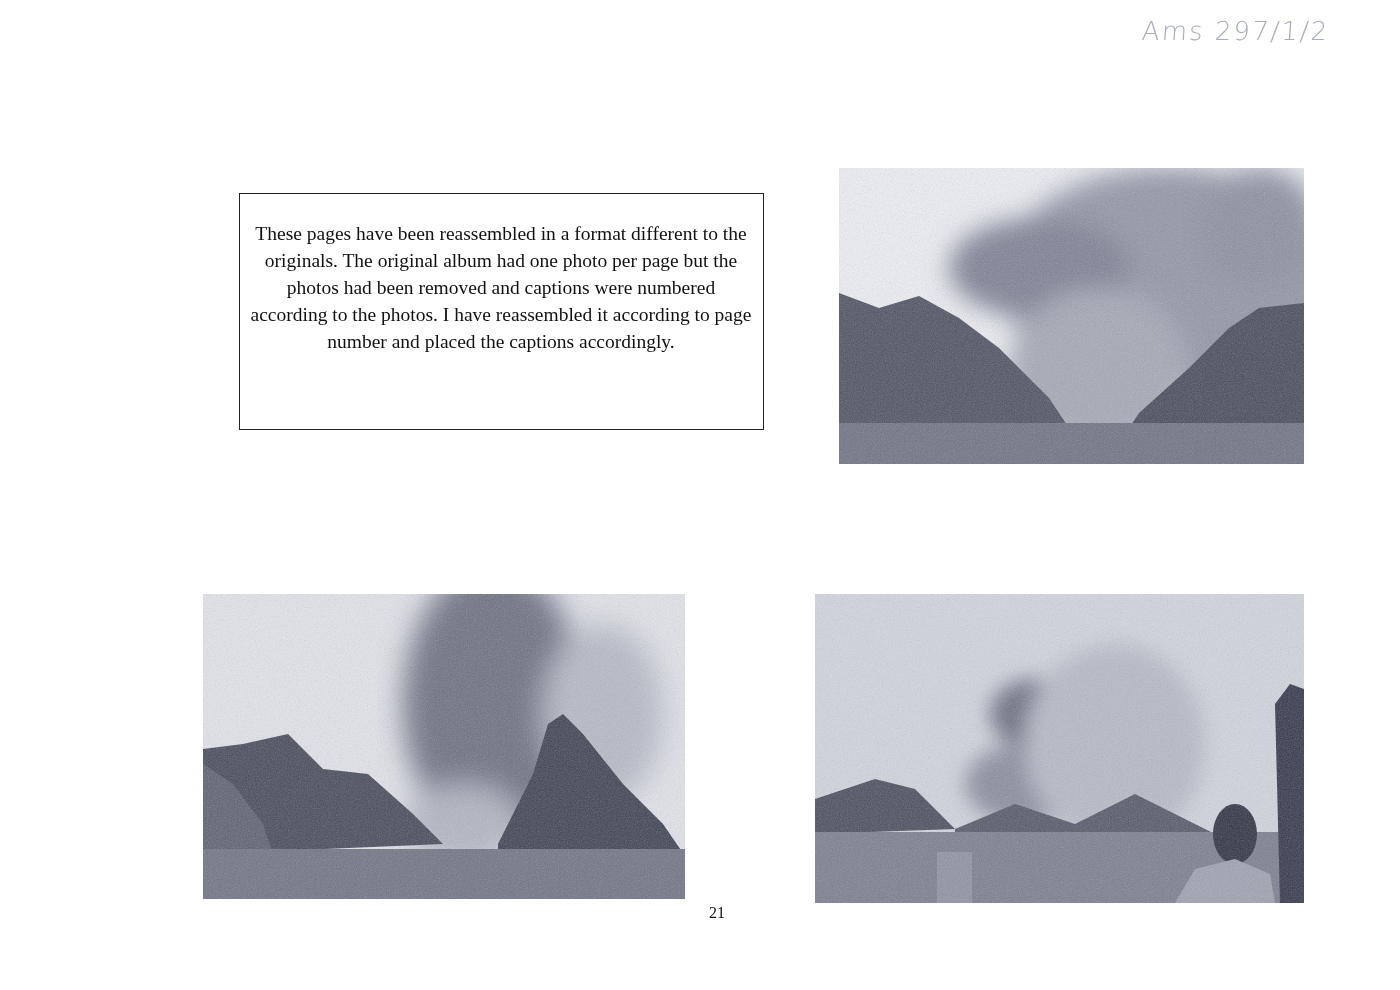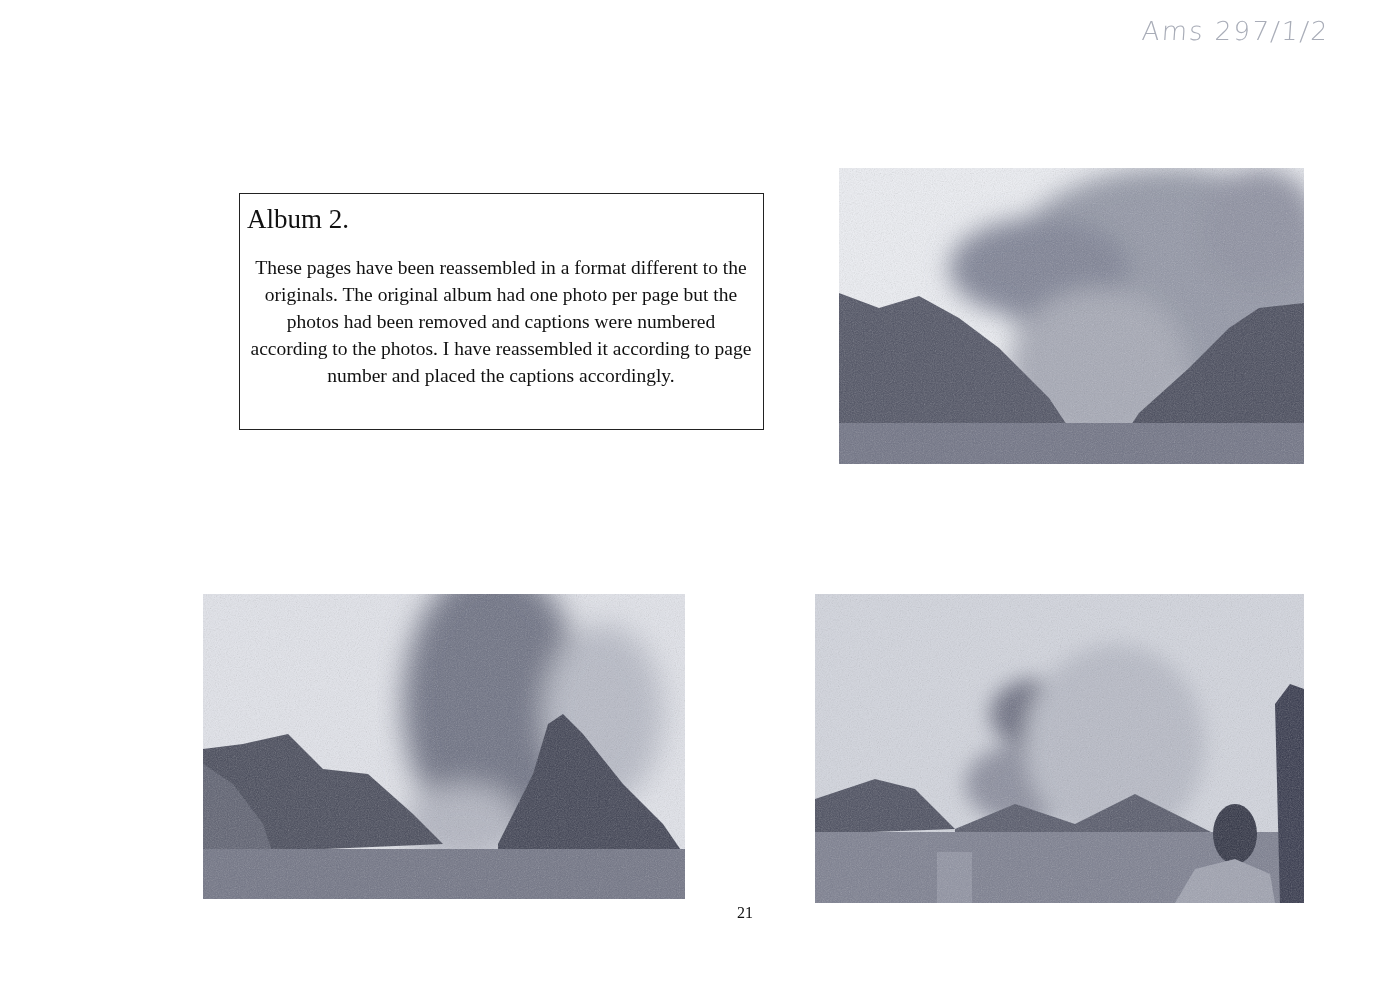--- a/index.html
+++ b/index.html
@@ -3,29 +3,28 @@
 <meta charset="utf-8">
 <style>
   html, body { margin:0; padding:0; }
   body { width:1400px; height:990px; background:#ffffff; position:relative; overflow:hidden; font-family:"Liberation Serif", serif; }
   .handnote { position:absolute; left:1142px; top:16px; font-family:"DejaVu Sans", sans-serif; font-size:26px; color:#a9adb8; letter-spacing:2px; font-weight:200; transform:skewX(-4deg); }
   .textbox { position:absolute; left:239px; top:193px; width:525px; height:237px; border:1.3px solid #222; box-sizing:border-box; padding:8px 8px 0 7px; color:#111; }
   .textbox h1 { margin:0; font-weight:normal; font-size:27px; line-height:34px; }
   .textbox p { margin:18px 0 0 0; font-size:19.5px; line-height:27px;text-align:center; }
   .photo { position:absolute; overflow:hidden; background:#8a8d99; }
   .photo svg { width:100%; height:100%; display:block; }
-  .pagenum { position:absolute; left:737px; top:904px; font-size:16px; color:#111; }
+  .pagenum { position:absolute; left:709px; top:904px; font-size:16px; color:#111; }
 </style>
 </head>
 <body>
 
 <div class="handnote">Ams 297/1/2</div>
 
 <div class="textbox">
-  <h1>Album 2.</h1>
   <p>These pages have been reassembled in a format different to the originals. The original album had one photo per page but the photos had been removed and captions were numbered according to the photos. I have reassembled it according to page number and placed the captions accordingly.</p>
 </div>
 
 <div class="photo" style="left:839px;top:168px;width:465px;height:296px;">
   <svg viewBox="0 0 465 296" preserveAspectRatio="none">
     <defs>
       <filter id="grain1">
           <feTurbulence type="fractalNoise" baseFrequency="0.9" numOctaves="2" result="n"></feTurbulence>
           <feColorMatrix type="saturate" values="0"></feColorMatrix>
           <feComponentTransfer>

